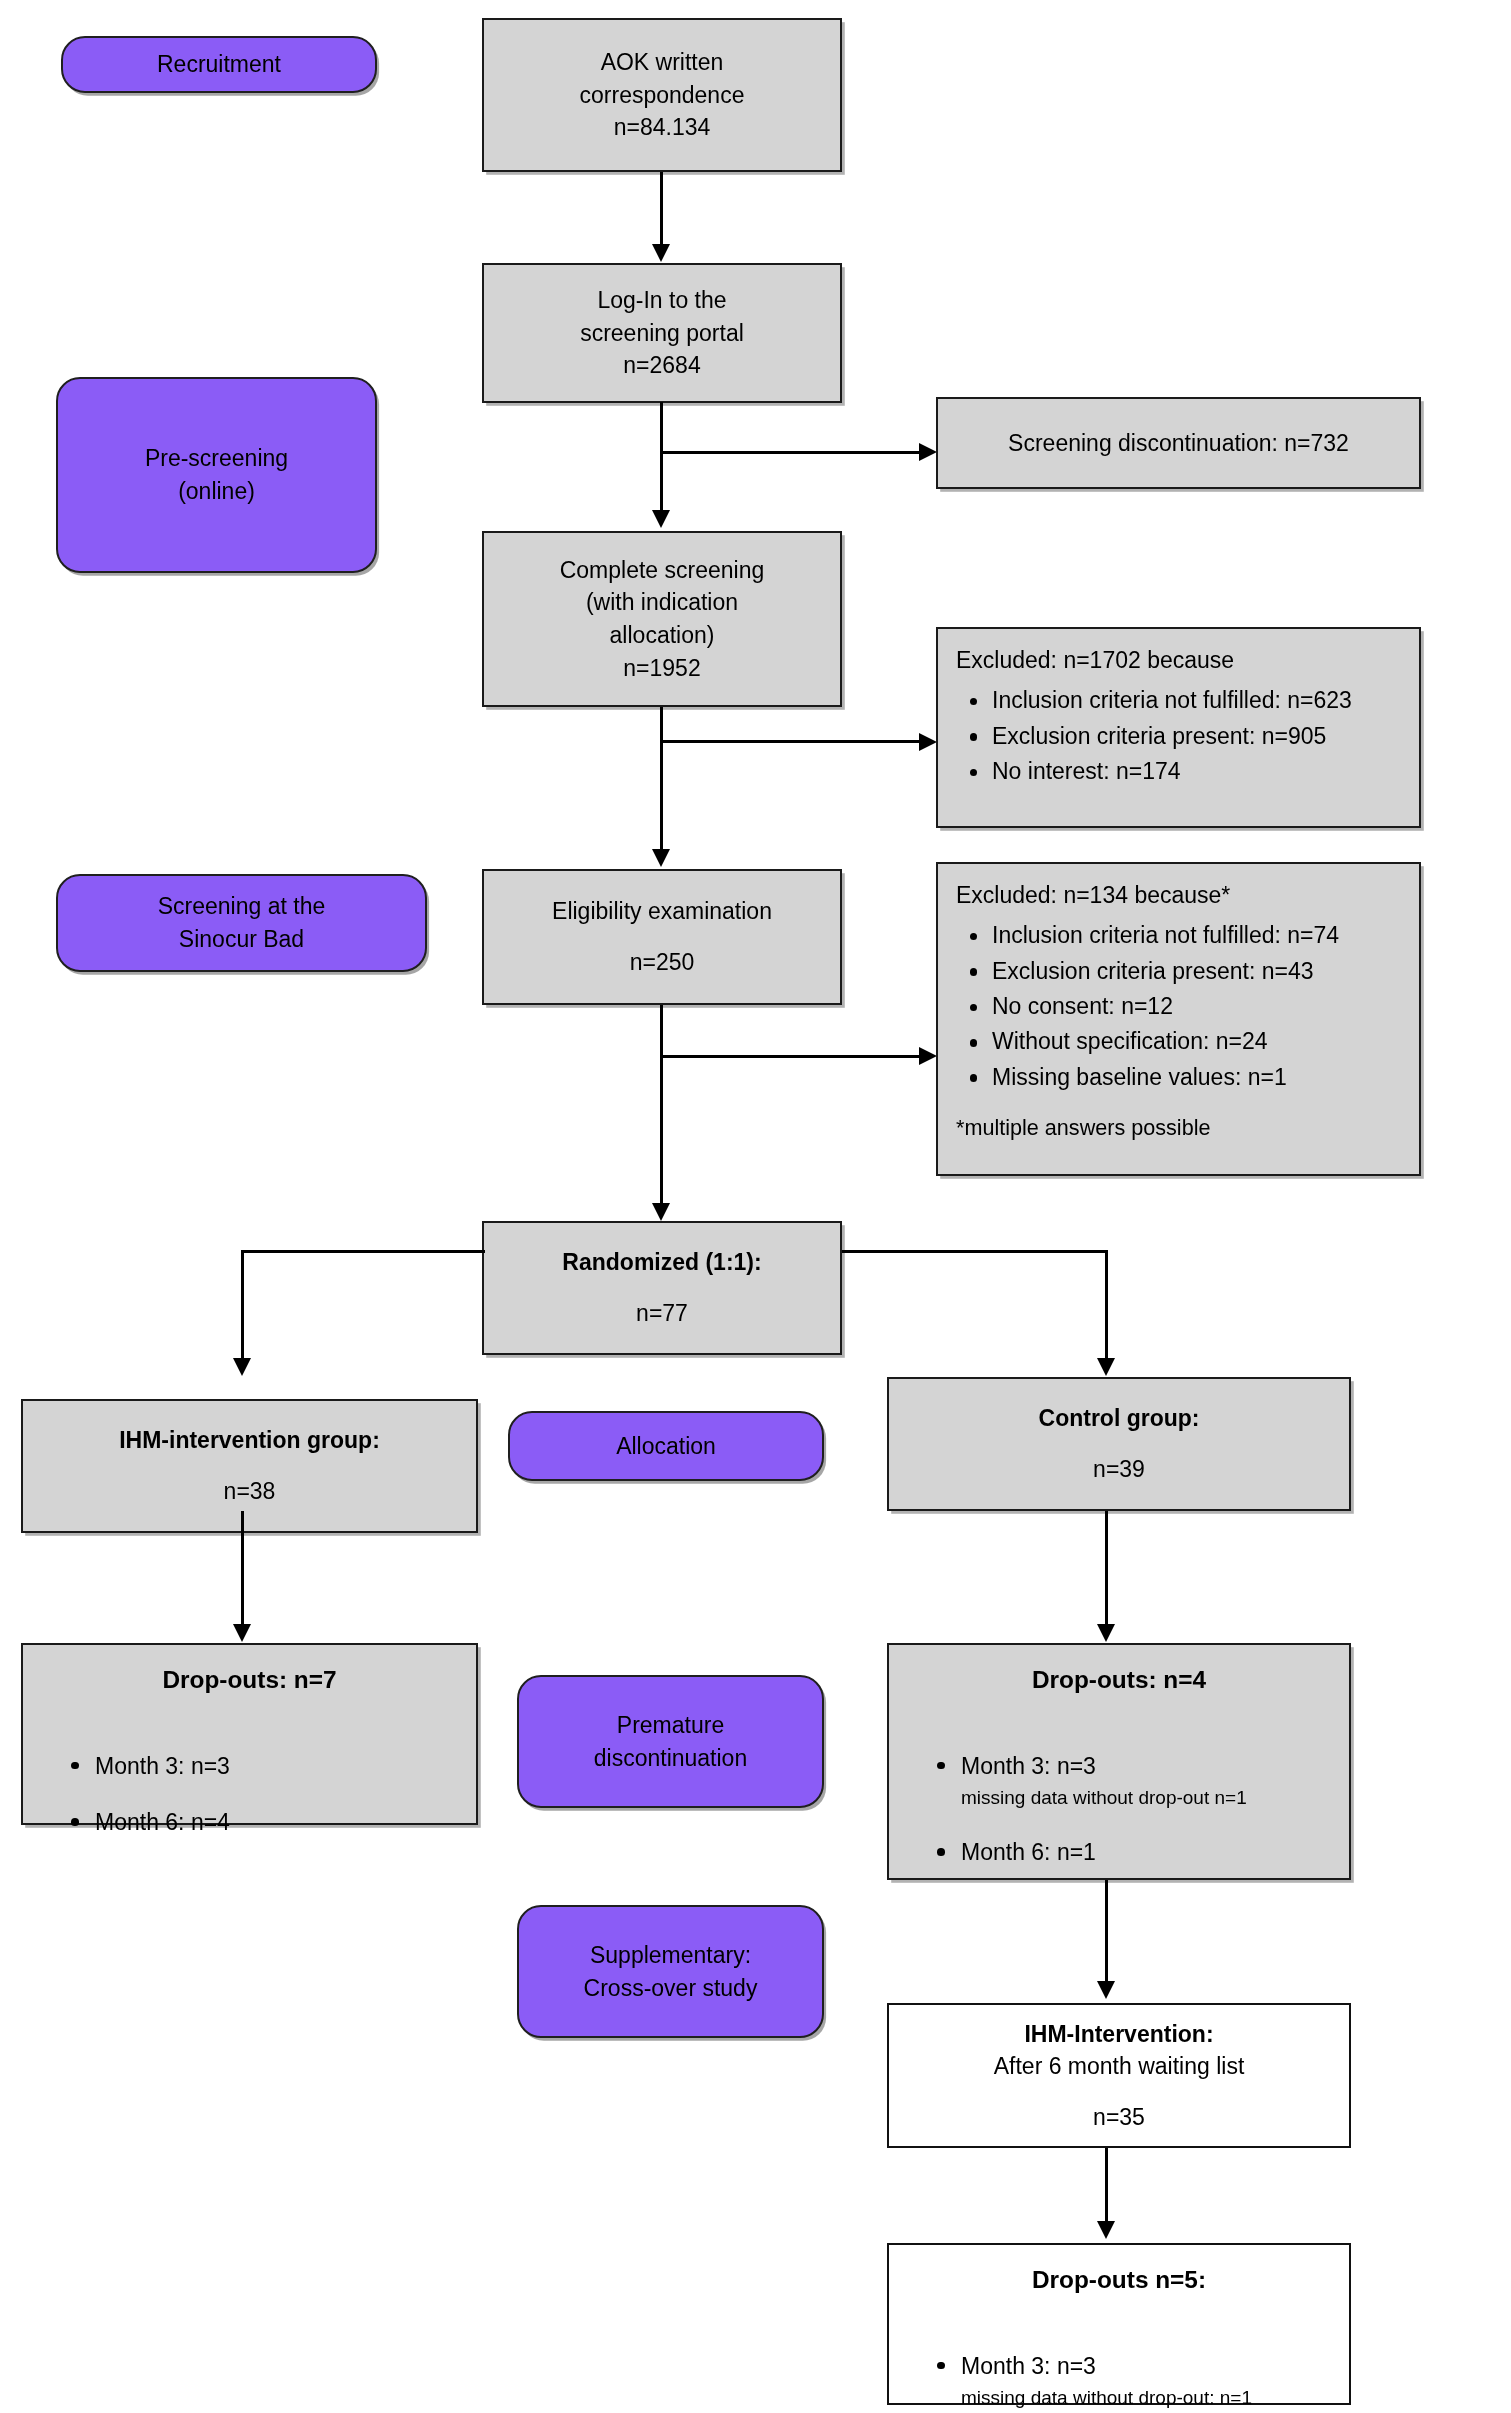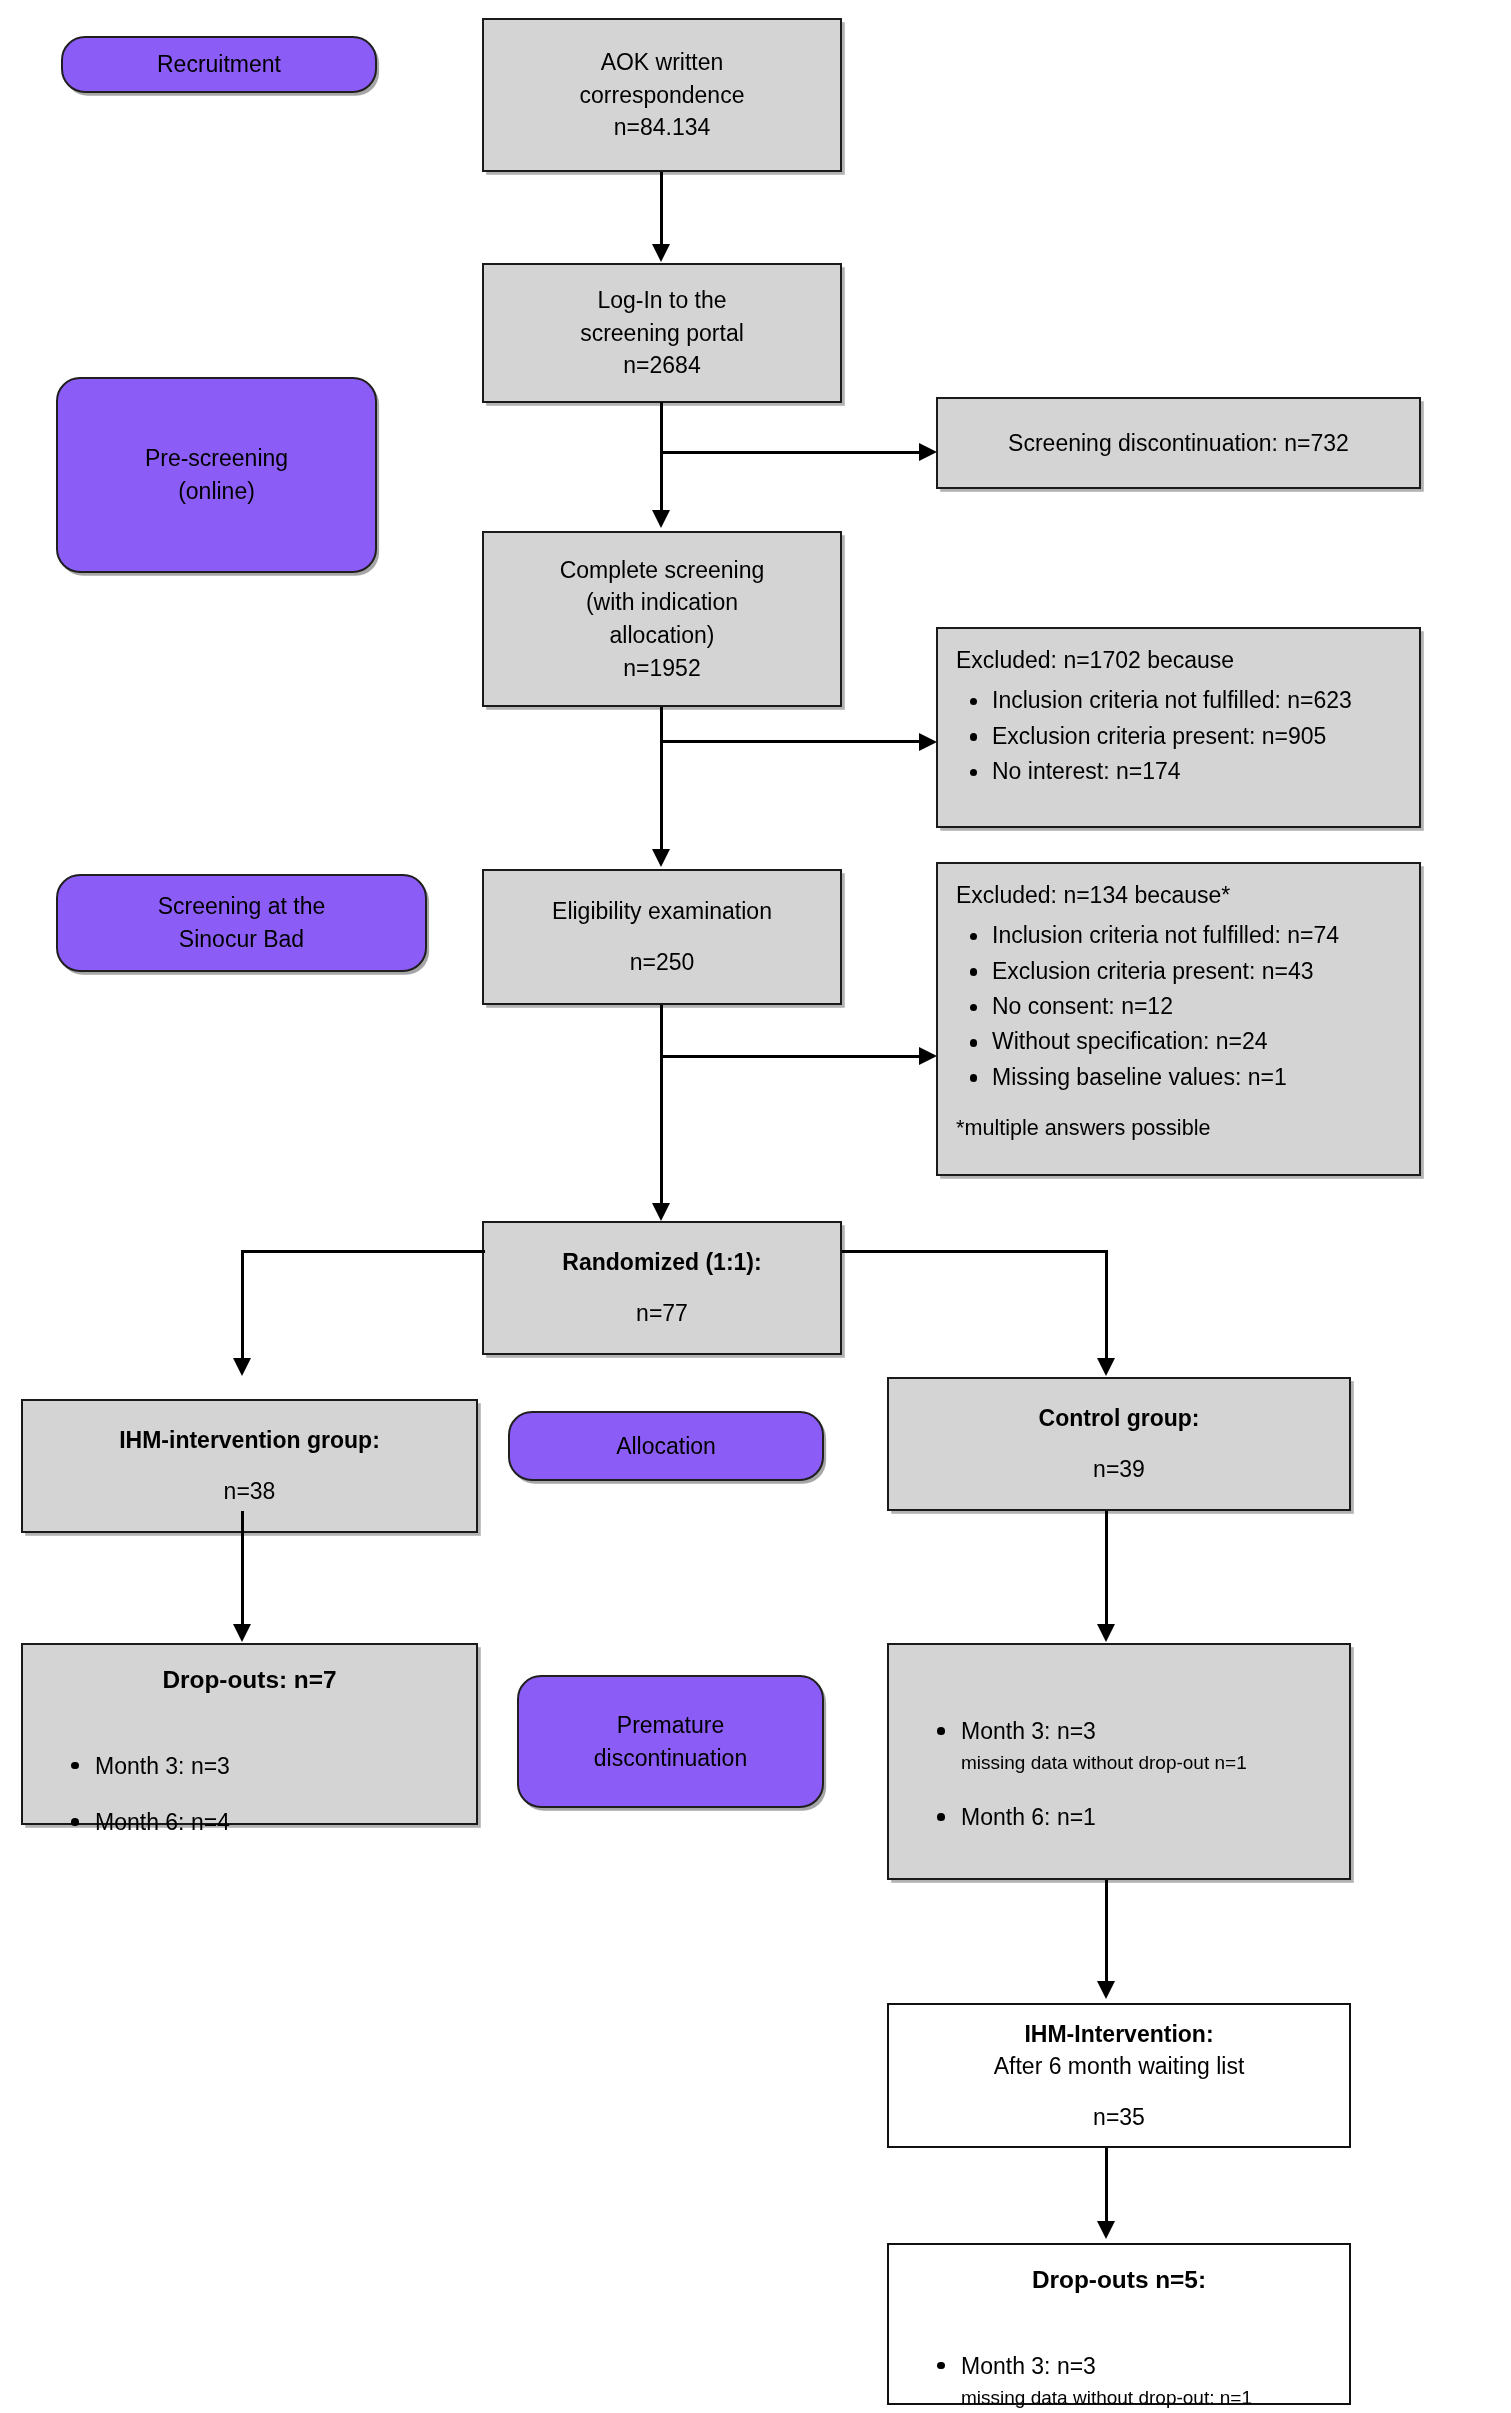--- a/index.html
+++ b/index.html
@@ -176,20 +176,24 @@
 
   <div class="node stage-label" style="left:508px; top:1411px; width:316px; height:70px;">
     <span class="line">Allocation</span>
   </div>
 
   <div class="node stage-label" style="left:517px; top:1675px; width:307px; height:133px;">
     <span class="line">Premature</span>
     <span class="line">discontinuation</span>
   </div>
 
+  <div class="node stage-label" style="left:517px; top:1905px; width:307px; height:133px;">
+    <span class="line">Supplementary:</span>
+    <span class="line">Cross-over study</span>
+  </div>
 
   <div class="node grey-box" style="left:482px; top:18px; width:360px; height:154px;">
     <span class="line">AOK written</span>
     <span class="line">correspondence</span>
     <span class="line">n=84.134</span>
   </div>
 
   <div class="vline" style="left:660px; top:172px; height:75px;"></div>
   <div class="arrow-down" style="left:652px; top:244px;"></div>
 
@@ -286,20 +290,21 @@
 
   <div class="node grey-box dropout-box" style="left:21px; top:1643px; width:457px; height:182px;">
     <span class="title">Drop-outs: n=7</span>
     <ul>
       <li><span>Month 3: n=3</span></li>
       <li><span>Month 6: n=4</span></li>
     </ul>
   </div>
 
   <div class="node grey-box dropout-box" style="left:887px; top:1643px; width:464px; height:237px;">
+    <span class="title">Drop-outs: n=4</span>
     <ul>
       <li>
         <span>Month 3: n=3</span>
         <span class="sub">missing data without drop-out n=1</span>
       </li>
       <li><span>Month 6: n=1</span></li>
     </ul>
   </div>
 
   <div class="vline" style="left:1105px; top:1880px; height:105px;"></div>

